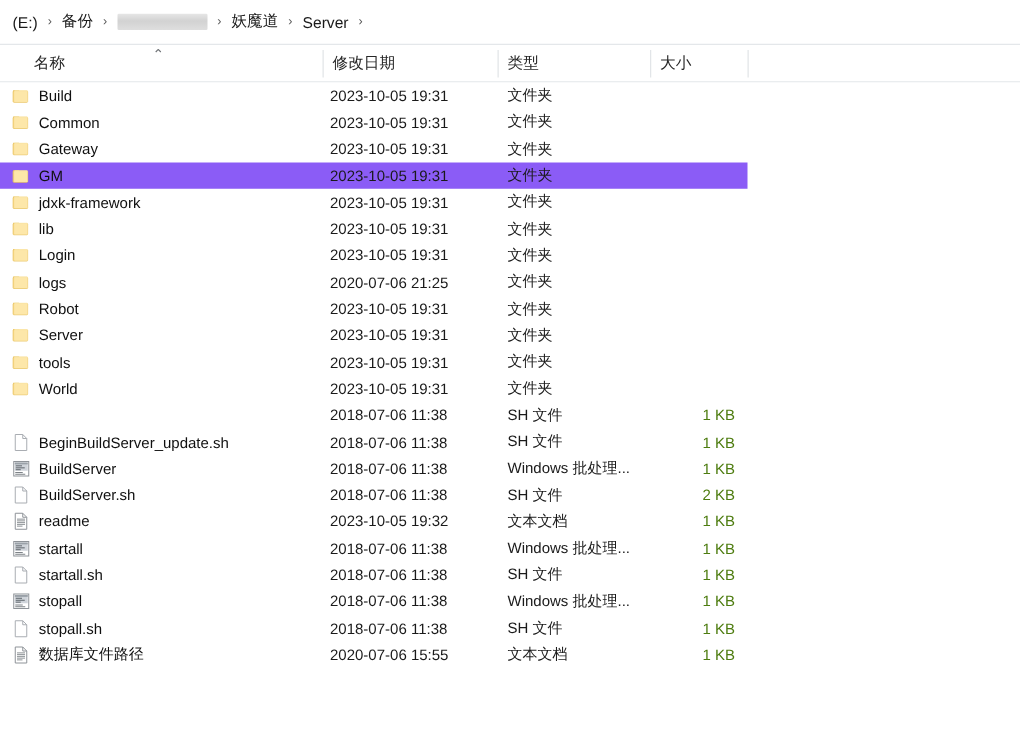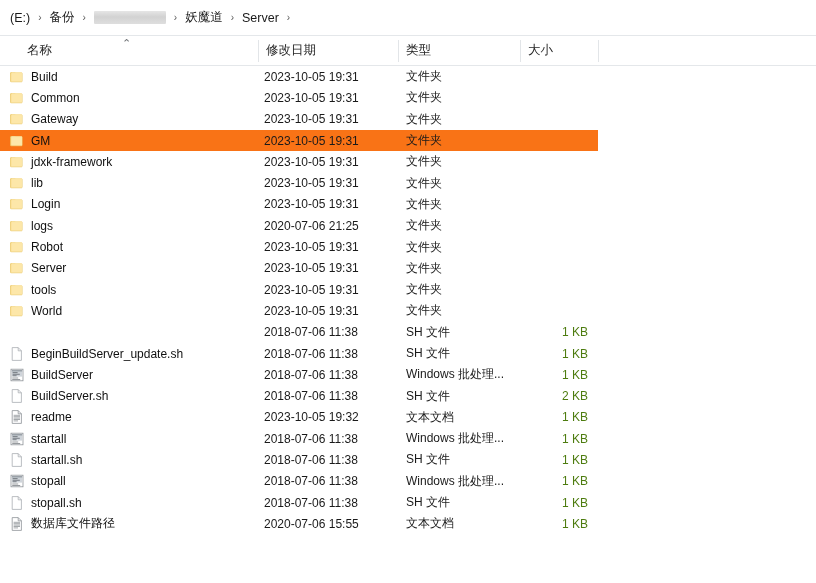--- a/index.html
+++ b/index.html
@@ -95,21 +95,21 @@
   }
   .row {
     position: relative;
     height: 21.3px;
     display: flex;
     align-items: center;
     font-size: 12px;
     white-space: nowrap;
   }
   .row.selected {
-    background: #f97316;
+    background: #8b5cf6;
     width: 598px;
     text-align: right;
   }
   .cell-name {
     position: absolute;
     left: 0;
     display: flex;
     align-items: center;
     height: 100%;
   }

